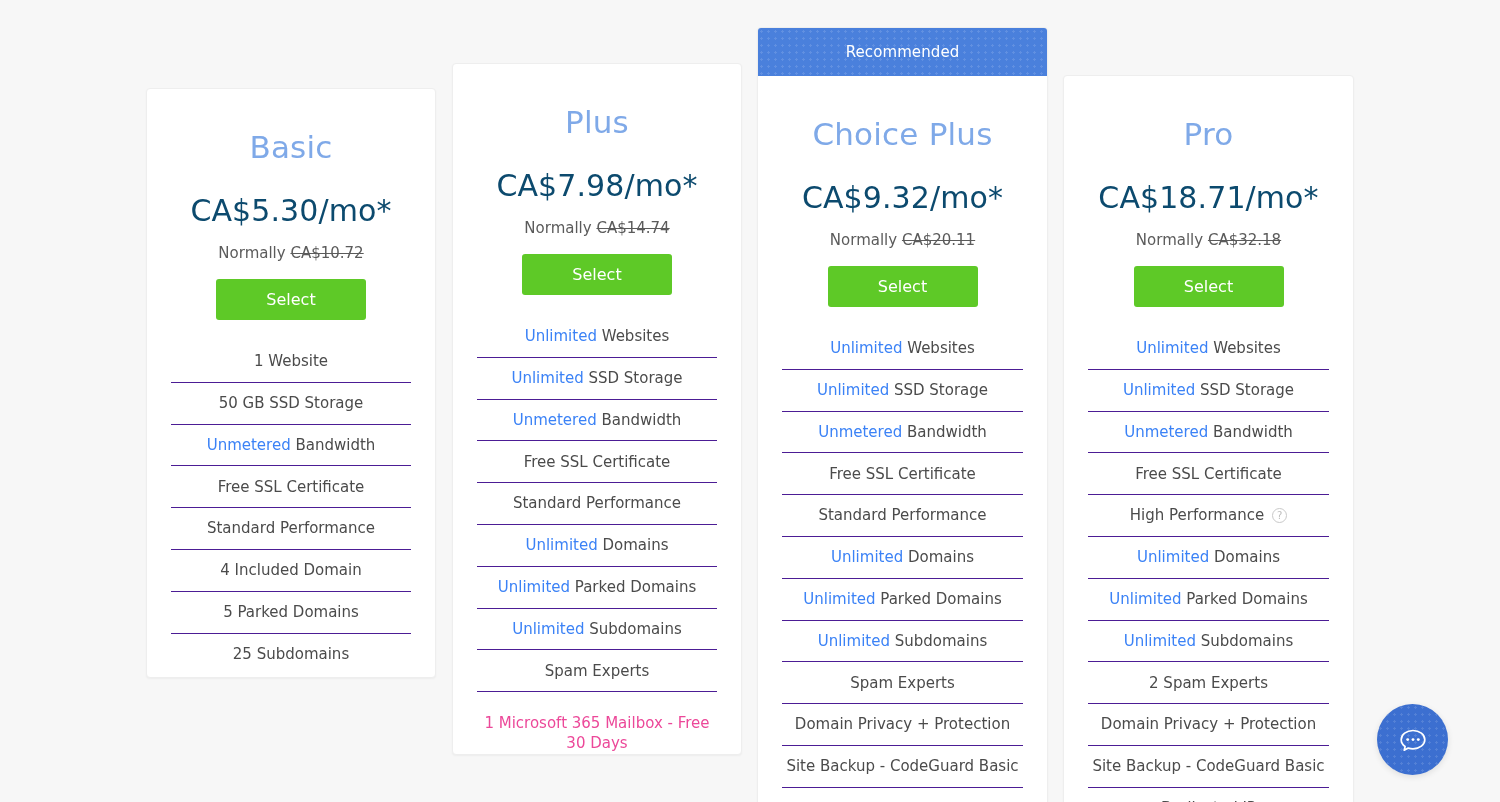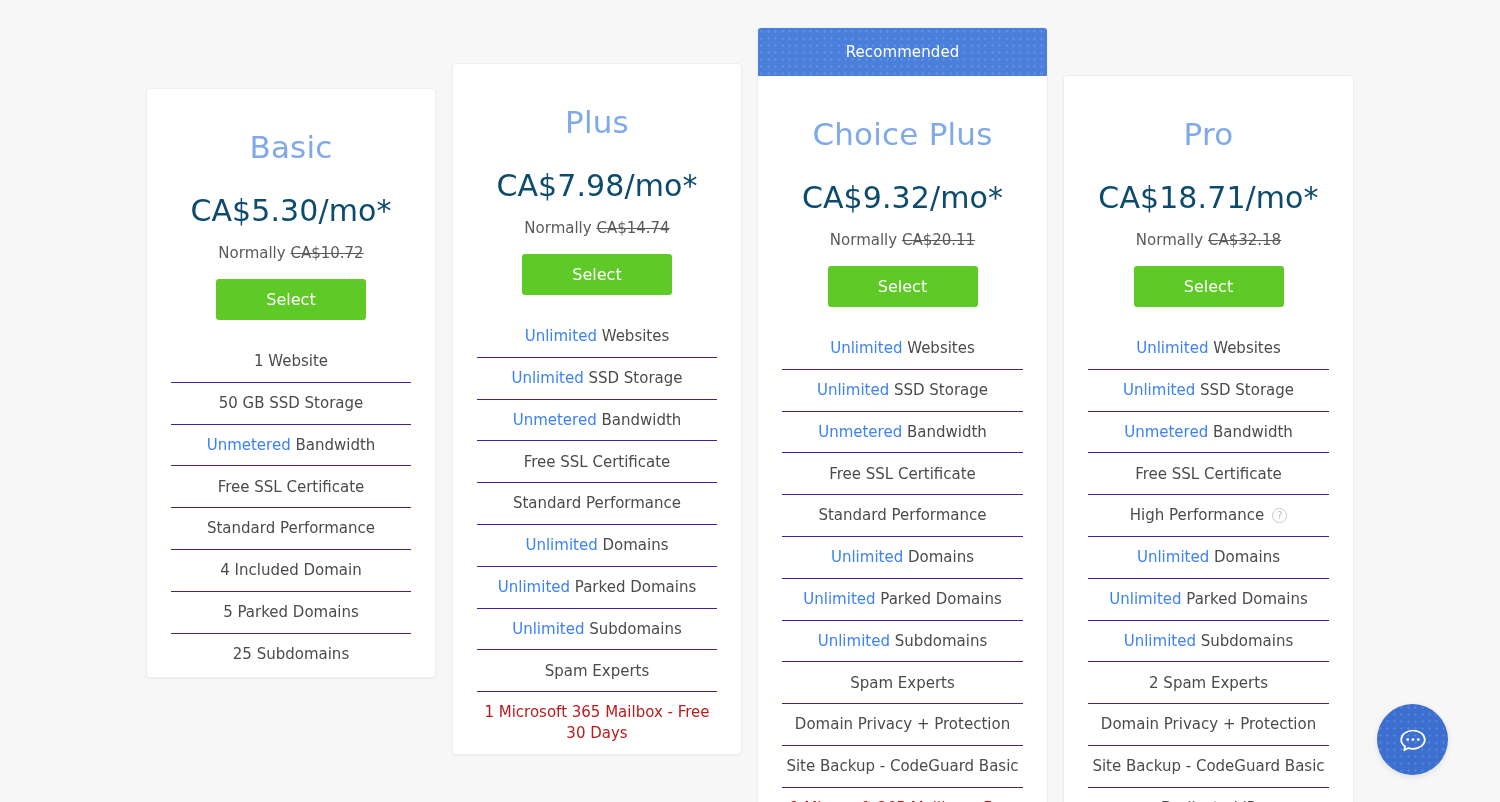--- a/index.html
+++ b/index.html
@@ -129,21 +129,22 @@
     border-top: none;
   }
   .feature-row.tall {
     height: 62px;
     align-items: center;
   }
   .feature-row .hl {
     color: #3b82f6;
   }
   .feature-row.link-row {
-    color: #b91c1c;
+    color: #ec4899;
+    align-items: flex-end;
   }
 
   .info-icon {
     display: inline-flex;
     align-items: center;
     justify-content: center;
     width: 15px;
     height: 15px;
     border: 1px solid #c9c9c9;
     border-radius: 50%;

